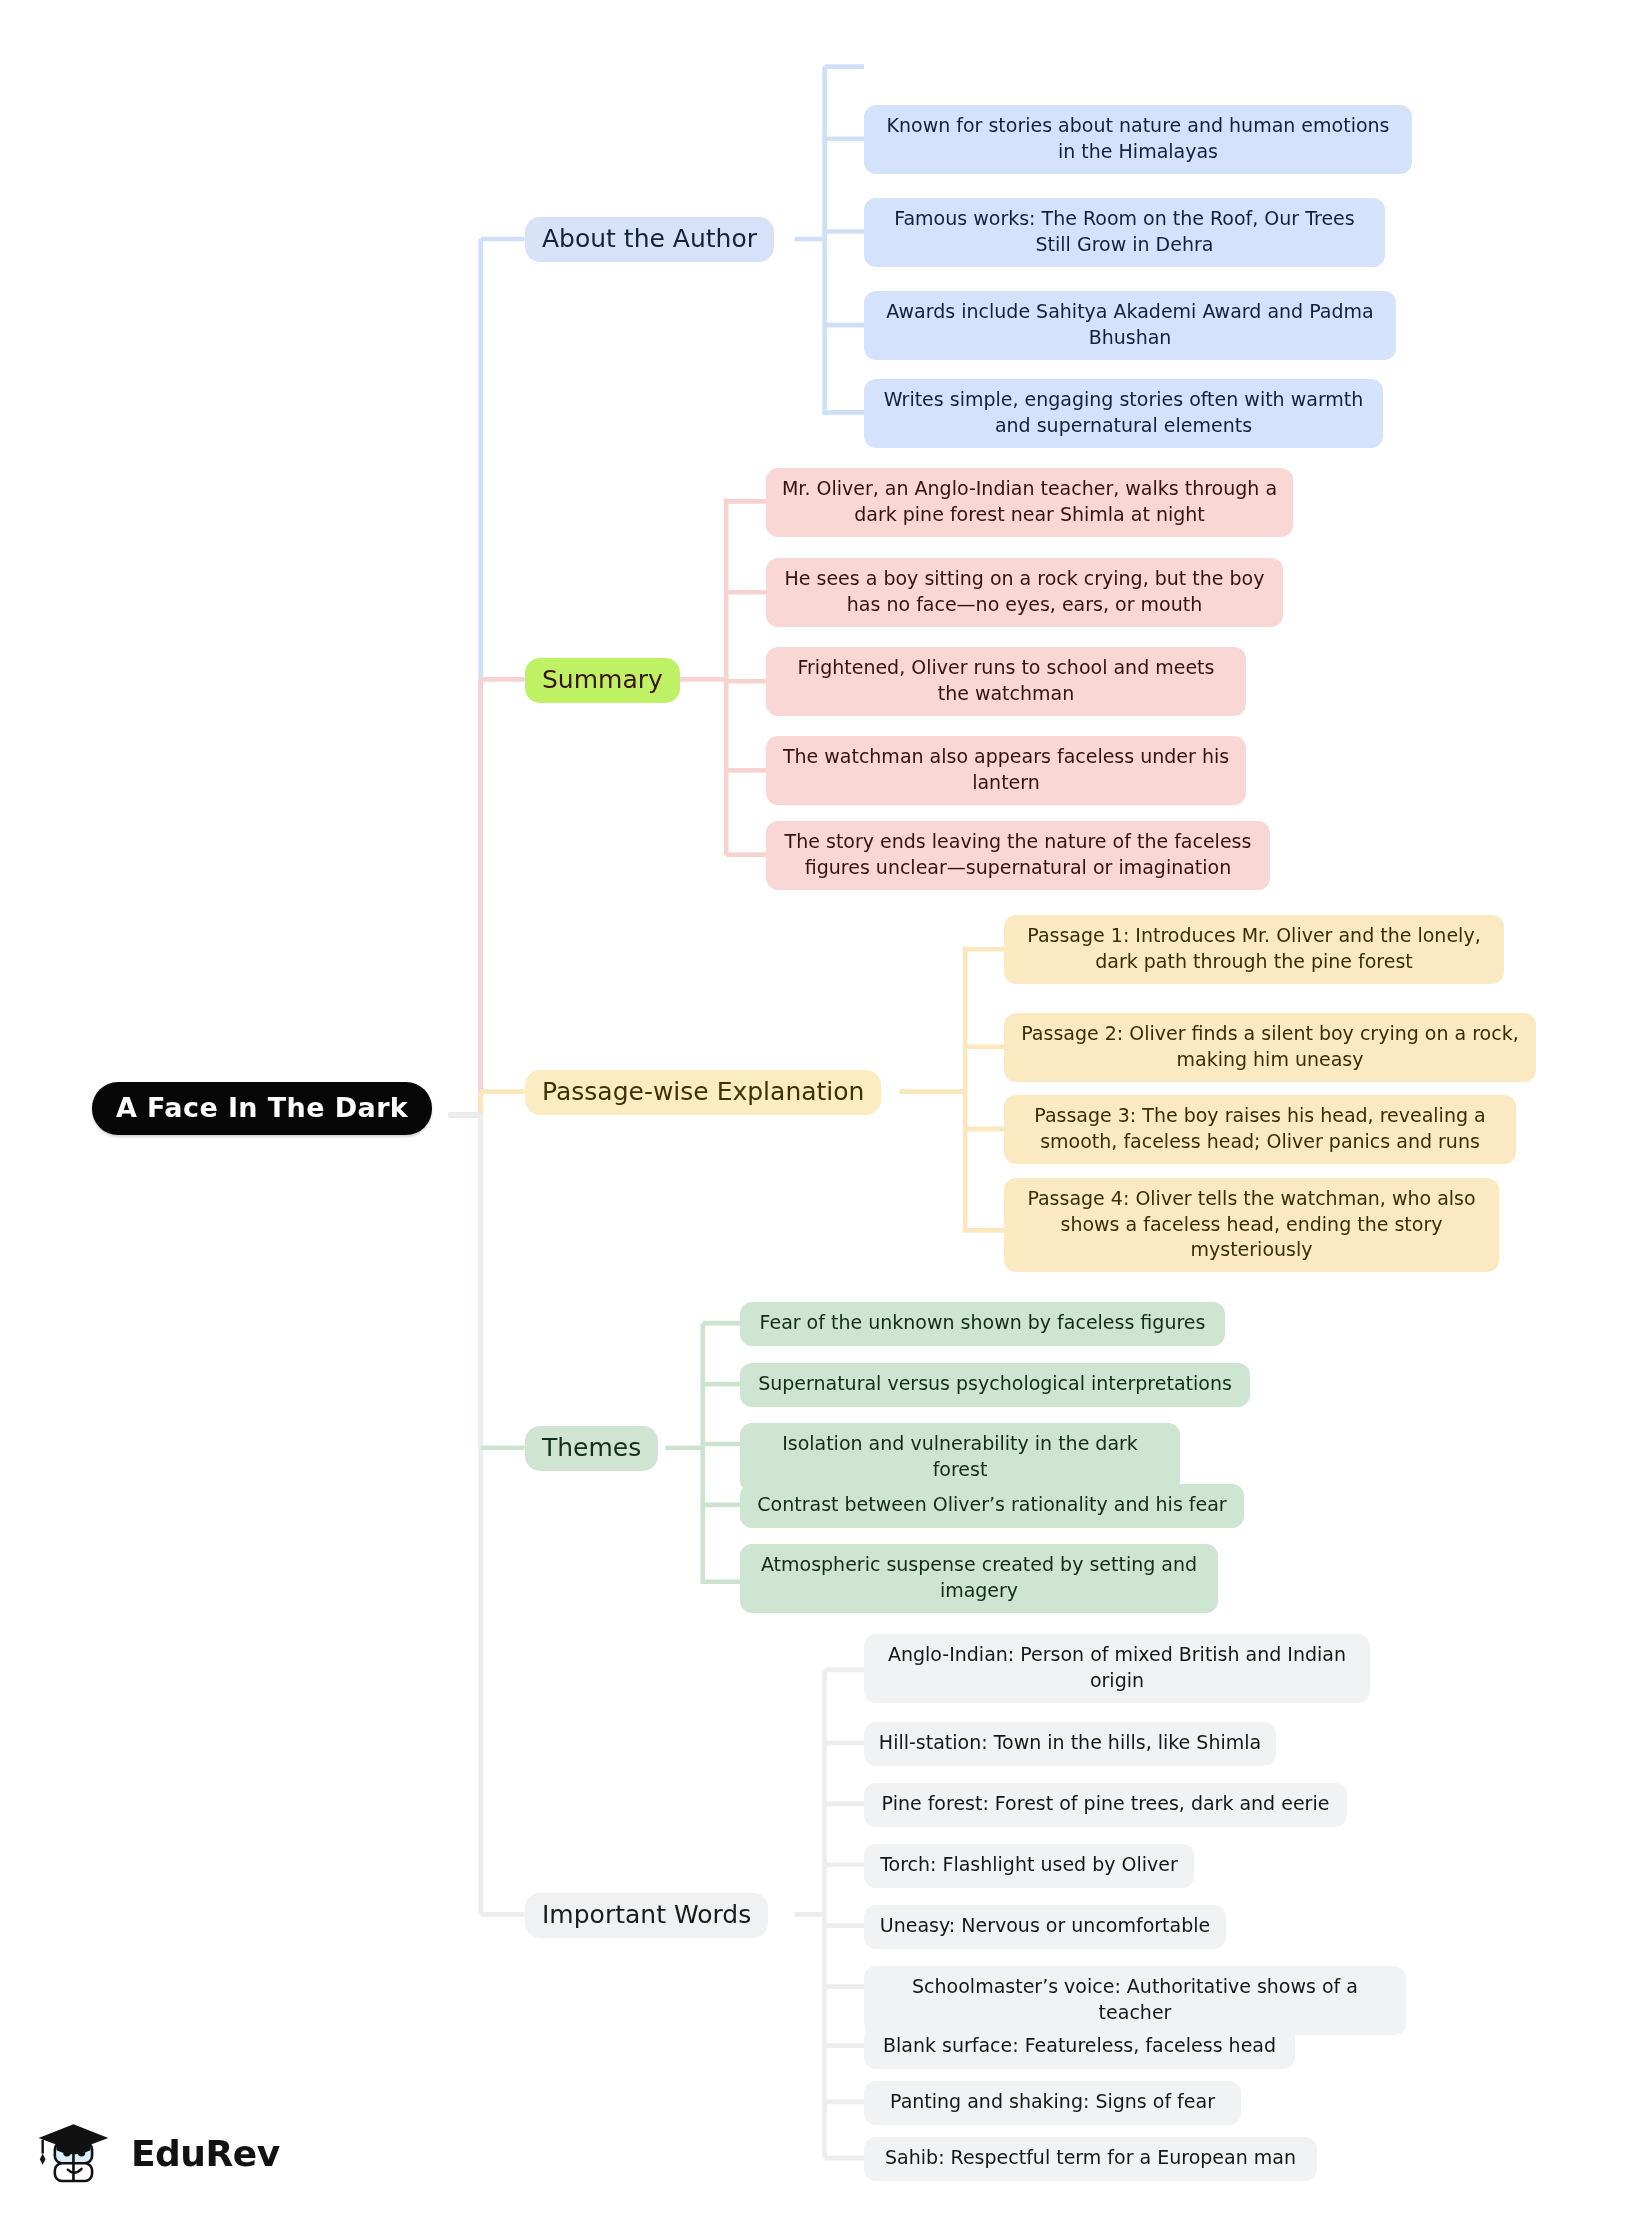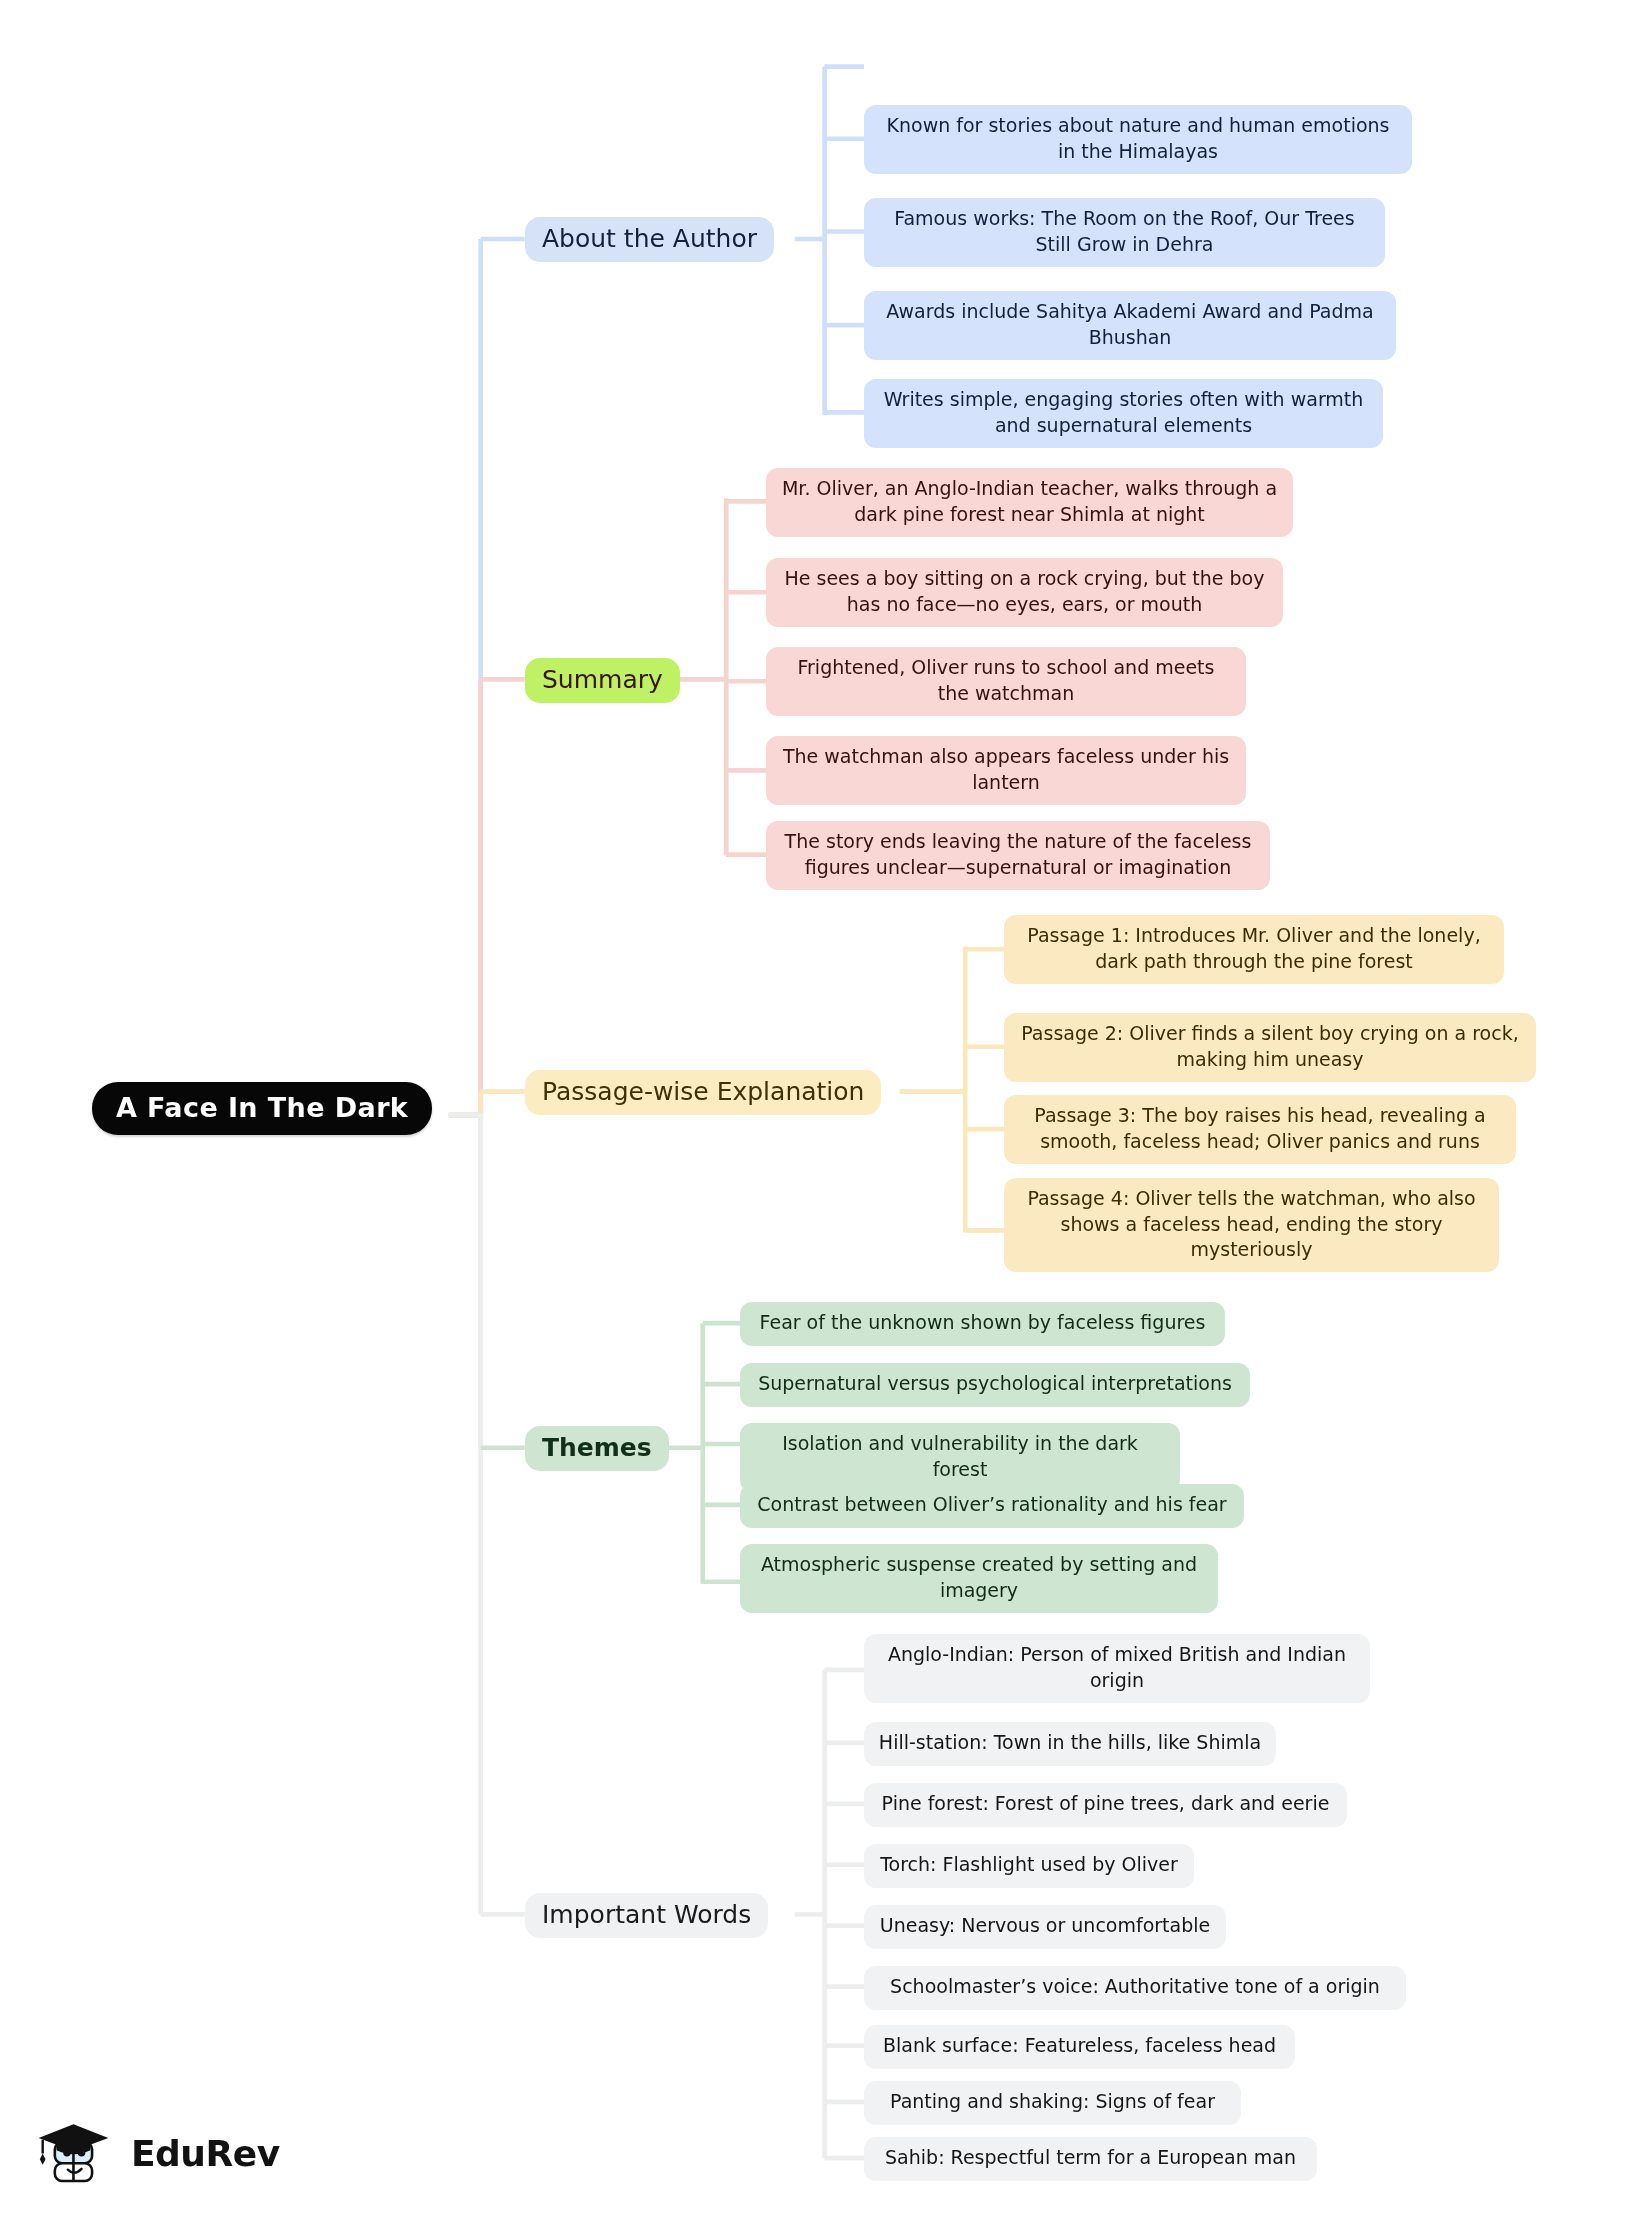--- a/index.html
+++ b/index.html
@@ -185,36 +185,36 @@
   <div class="leaf leaf-summary" style="left:766px; top:736px; width:480px;">The watchman also appears faceless under his lantern</div>
   <div class="leaf leaf-summary" style="left:766px; top:821px; width:504px;">The story ends leaving the nature of the faceless figures unclear—supernatural or imagination</div>
 
   <div class="branch-node branch-passage" style="left:525px; top:1070px;">Passage-wise Explanation</div>
 
   <div class="leaf leaf-passage" style="left:1004px; top:915px; width:500px;">Passage 1: Introduces Mr. Oliver and the lonely, dark path through the pine forest</div>
   <div class="leaf leaf-passage" style="left:1004px; top:1013px; width:532px;">Passage 2: Oliver finds a silent boy crying on a rock, making him uneasy</div>
   <div class="leaf leaf-passage" style="left:1004px; top:1095px; width:512px;">Passage 3: The boy raises his head, revealing a smooth, faceless head; Oliver panics and runs</div>
   <div class="leaf leaf-passage" style="left:1004px; top:1178px; width:495px;">Passage 4: Oliver tells the watchman, who also shows a faceless head, ending the story mysteriously</div>
 
-  <div class="branch-node branch-themes" style="left:525px; top:1426px;font-weight:bold;">Themes</div>
+  <div class="branch-node branch-themes" style="left:525px; top:1426px;">Themes</div>
 
   <div class="leaf leaf-themes" style="left:740px; top:1302px; width:485px;">Fear of the unknown shown by faceless figures</div>
   <div class="leaf leaf-themes" style="left:740px; top:1363px; width:510px;">Supernatural versus psychological interpretations</div>
   <div class="leaf leaf-themes" style="left:740px; top:1423px; width:440px;">Isolation and vulnerability in the dark forest</div>
   <div class="leaf leaf-themes" style="left:740px; top:1484px; width:504px;">Contrast between Oliver’s rationality and his fear</div>
   <div class="leaf leaf-themes" style="left:740px; top:1544px; width:478px;">Atmospheric suspense created by setting and imagery</div>
 
   <div class="branch-node branch-words" style="left:525px; top:1893px;">Important Words</div>
 
   <div class="leaf leaf-words" style="left:864px; top:1634px; width:506px;">Anglo-Indian: Person of mixed British and Indian origin</div>
   <div class="leaf leaf-words" style="left:864px; top:1722px; width:412px;">Hill-station: Town in the hills, like Shimla</div>
   <div class="leaf leaf-words" style="left:864px; top:1783px; width:483px;">Pine forest: Forest of pine trees, dark and eerie</div>
   <div class="leaf leaf-words" style="left:864px; top:1844px; width:330px;">Torch: Flashlight used by Oliver</div>
   <div class="leaf leaf-words" style="left:864px; top:1905px; width:362px;">Uneasy: Nervous or uncomfortable</div>
-  <div class="leaf leaf-words" style="left:864px; top:1966px; width:542px;">Schoolmaster’s voice: Authoritative tone of a origin</div>
+  <div class="leaf leaf-words" style="left:864px; top:1966px; width:542px;">Schoolmaster’s voice: Authoritative shows of a teacher</div>
   <div class="leaf leaf-words" style="left:864px; top:2025px; width:431px;">Blank surface: Featureless, faceless head</div>
   <div class="leaf leaf-words" style="left:864px; top:2081px; width:377px;">Panting and shaking: Signs of fear</div>
   <div class="leaf leaf-words" style="left:864px; top:2137px; width:453px;">Sahib: Respectful term for a European man</div>
 
   <div class="logo">
     <svg class="logo-mark" viewBox="0 0 100 100" xmlns="http://www.w3.org/2000/svg">
 
       <rect x="22" y="36" width="46" height="26" rx="9" fill="#d9edfb" stroke="#111" stroke-width="3.2"></rect>
       <rect x="22" y="62" width="46" height="22" rx="9" fill="#ffffff" stroke="#111" stroke-width="3.2"></rect>
       <line x1="45" y1="36" x2="45" y2="84" stroke="#111" stroke-width="3.2"></line>

